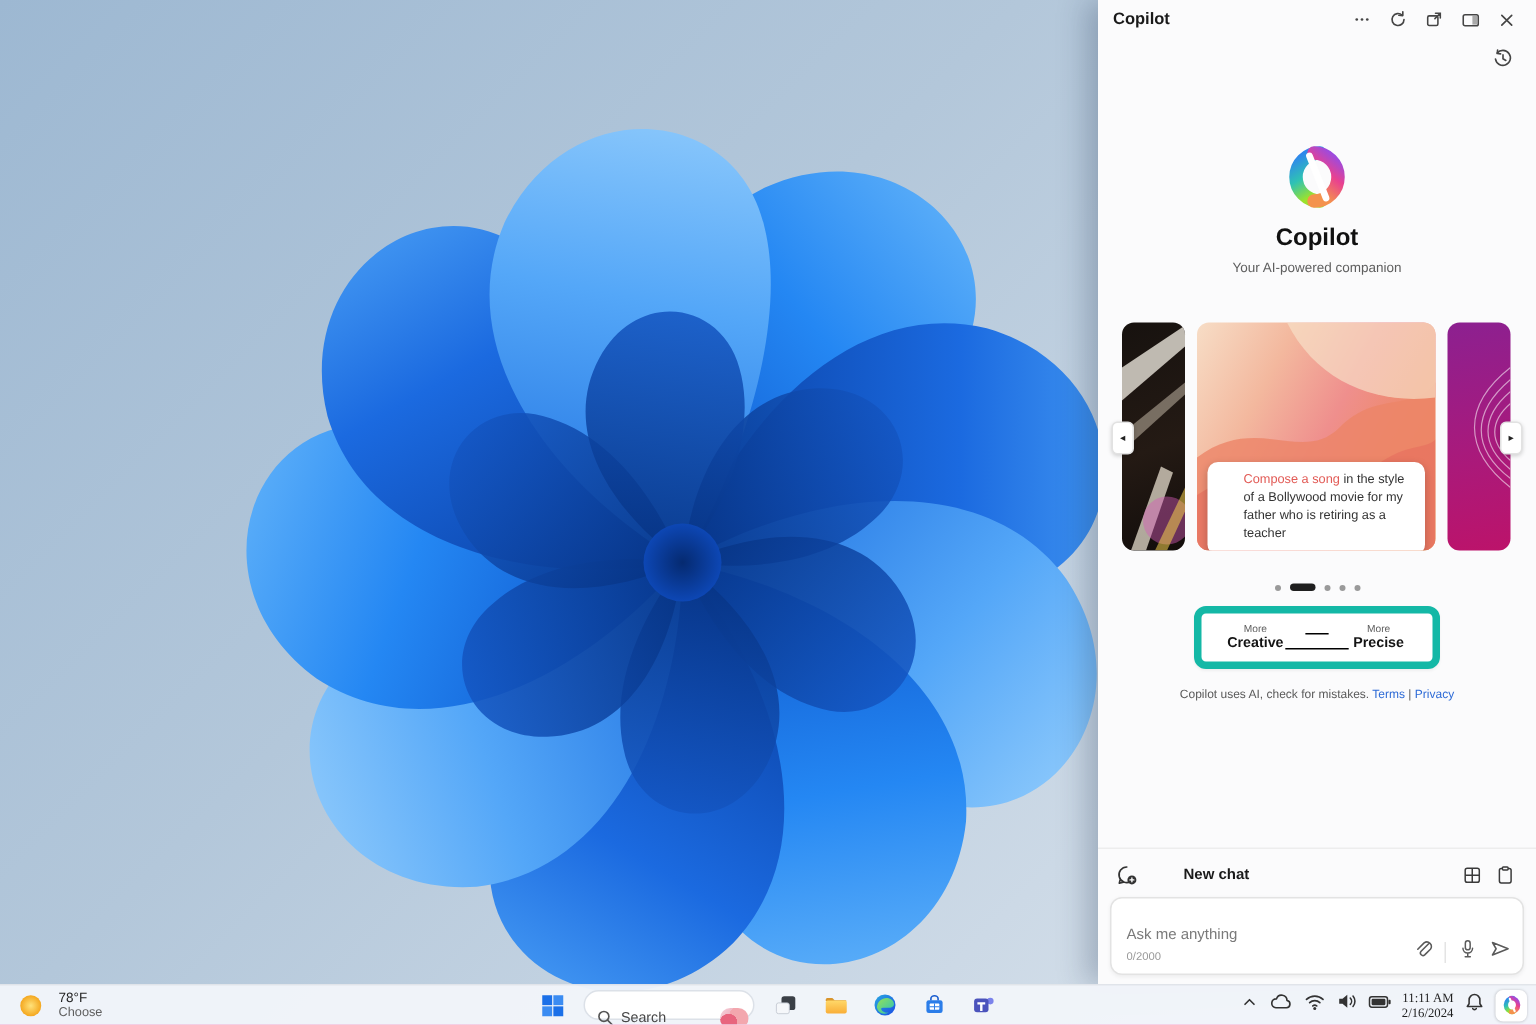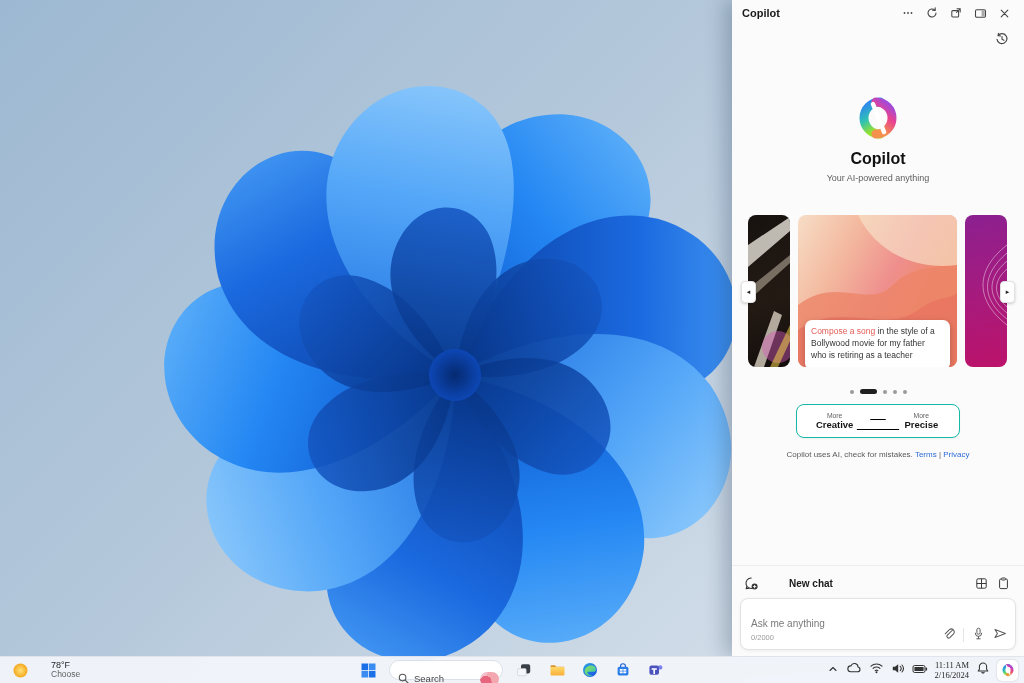--- a/index.html
+++ b/index.html
@@ -23,32 +23,32 @@
   .hero .h-title { margin-top:8px; font-size:16px; font-weight:bold; color:#111; }
   .hero .h-sub { margin-top:5px; font-size:9px; color:#5f5f5f; }
 
   .carousel { position:relative; margin-top:32px; height:152px; }
   .card { position:absolute; top:0; height:152px; border-radius:8px; overflow:hidden; }
   .card-left { left:16px; width:42px; background:linear-gradient(160deg,#17120f 0%,#241a14 55%,#120d0b 100%); }
   .card-center { left:66px; width:159px; background:linear-gradient(118deg,#f7ddc6 0%,#f3b89e 28%,#ef8f8d 52%,#ee8a6e 70%,#eb9352 100%); }
   .card-right { left:233px; width:42px; background:linear-gradient(170deg,#8c2090 0%,#a81a7c 55%,#bc136a 100%); }
   .card svg { position:absolute; inset:0; }
   .prompt-box { position:absolute; left:7px; right:7px; bottom:-3px; background:#fff; border-radius:7px;
-    box-shadow:0 2px 6px rgba(0,0,0,.22); padding:6px 8px 8px 6px; font-size:8.5px; line-height:1.4; color:#333; }
+    box-shadow:0 2px 6px rgba(0,0,0,.22); padding:6px 8px 8px 24px; font-size:8.5px; line-height:1.4; color:#333; }
   .prompt-box .hl { color:#e25a55; }
   .car-btn { position:absolute; top:66px; width:15px; height:22px; background:#fff; border:1px solid #e2e2e2; border-radius:4px;
     box-shadow:0 1px 3px rgba(0,0,0,.18); display:flex; align-items:center; justify-content:center; font-size:7px; color:#222; cursor:default; }
   .car-btn.left { left:9px; } .car-btn.right { right:9px; }
 
   .dots { margin-top:22px; display:flex; justify-content:center; align-items:center; gap:6px; }
   .dot { width:4px; height:4px; border-radius:50%; background:#9a9a9a; }
   .dot.active { width:17px; height:5px; border-radius:3px; background:#1f1f1f; }
 
   .style-label { margin-top:26px; text-align:center; font-size:9px; color:#3f3f3f; }
-  .style-toggle { margin:10px auto 0 auto; width:164px; height:27px; background:#fff; border:1px solid #14b8a6;
+  .style-toggle { margin:10px auto 0 auto; width:164px; height:27px; background:#fff; border:5px solid #14b8a6;
     border-radius:8px; display:flex; padding:16px; box-shadow:0 1px 2px rgba(0,0,0,.05); }
   .seg { flex:1; border-radius:6px; display:flex; flex-direction:column; align-items:center; justify-content:center; line-height:1.05; }
   .seg .pfx { font-size:6.8px; color:#5f5f5f; }
   .seg .nm  { font-size:9.5px; font-weight:bold; color:#141414; }
   .seg.selected { background:#1b63ec;text-decoration:underline; }
   .seg.selected .pfx, .seg.selected .nm { color:#fff; }
 
   .disclaimer { margin-top:12px; text-align:center; font-size:8px; color:#5a5a5a; }
   .disclaimer a { color:#2e6bd6; text-decoration:none; }
 
@@ -63,21 +63,21 @@
   .input-card input { position:absolute; top:19px; left:10px; right:10px; border:none; outline:none; font-size:10px;
     color:#222; font-family:"Liberation Sans", sans-serif; background:transparent; }
   .input-card input::placeholder { color:#7a7a7a; }
   .char-counter { position:absolute; left:10px; bottom:7px; font-size:7.5px; color:#9a9a9a; }
   .input-actions { position:absolute; right:8px; bottom:5px; display:flex; align-items:center; gap:8px; }
   .ia-divider { width:1px; height:14px; background:#e4e4e4; }
 
   
   #taskbar { position:absolute; left:0; right:0; bottom:0; height:27px; background:rgba(241,245,250,.96);
     border-top:1px solid rgba(0,0,0,.06); }
-  .tb-weather { position:absolute; left:4px; top:0; bottom:0; display:flex; align-items:center; gap:22px; padding:0 8px; }
+  .tb-weather { position:absolute; left:4px; top:0; bottom:0; display:flex; align-items:center; gap:10px; padding:0 8px; }
   .tb-weather .w-temp { font-size:9px; color:#1f1f1f; line-height:1.15; }
   .tb-weather .w-cond { font-size:8.5px; color:#5f5f5f; line-height:1.15; }
   .tb-center { position:absolute; left:50%; top:0; bottom:0; transform:translateX(-50%); display:flex; align-items:center; gap:9px; }
   .tb-ico { width:24px; height:24px; display:flex; align-items:center; justify-content:center; border-radius:4px; }
   .search-pill { height:20px; width:114px; background:#fff; border:1px solid #dce1e8; border-radius:11px;
     display:flex; align-items:center; padding:17px 3px 0 8px; gap:5px; }
   .search-pill .s-text { font-size:9.5px; color:#474747; flex:1; }
   .search-img { width:19px; height:14px; border-radius:7px; background:
       radial-gradient(circle at 30% 70%, #e8657e 0 35%, transparent 36%),
       radial-gradient(circle at 70% 40%, #f3a7ae 0 45%, transparent 46%),
@@ -199,21 +199,21 @@
             <stop offset="0" stop-color="#8b4df0"></stop>
               <stop offset="0.5" stop-color="#e9418f"></stop>
               <stop offset="1" stop-color="#f4924d"></stop>
           </linearGradient>
         </defs>
         <path d="M26 8 A 14.5 14.5 0 0 0 26 40" fill="none" stroke="url(#clL)" stroke-width="9" stroke-linecap="round"></path>
         <path d="M22 8 A 14.5 14.5 0 0 1 22 40" fill="none" stroke="url(#clR)" stroke-width="9" stroke-linecap="round"></path>
         <path d="M19 10 L30 38" stroke="#ffffff" stroke-width="4.5" stroke-linecap="round"></path>
       </svg>
       <div class="h-title">Copilot</div>
-      <div class="h-sub">Your AI-powered anything</div>
+      <div class="h-sub">Your AI-powered companion</div>
     </div>
 
     <div class="carousel">
       <div class="card card-left">
         <svg width="42" height="152" viewBox="0 0 42 152">
           <polygon points="0,30 42,2 42,16 0,52" fill="#e9e4da" opacity=".8"></polygon>
           <polygon points="0,74 42,40 42,48 0,86" fill="#cfc4b2" opacity=".5"></polygon>
           <polygon points="6,152 26,96 34,100 16,152" fill="#f2ead8" opacity=".7"></polygon>
           <circle cx="30" cy="132" r="16" fill="#d45ab8" opacity=".45"></circle>
           <polygon points="22,152 42,110 42,126 30,152" fill="#f6d24e" opacity=".55"></polygon>

